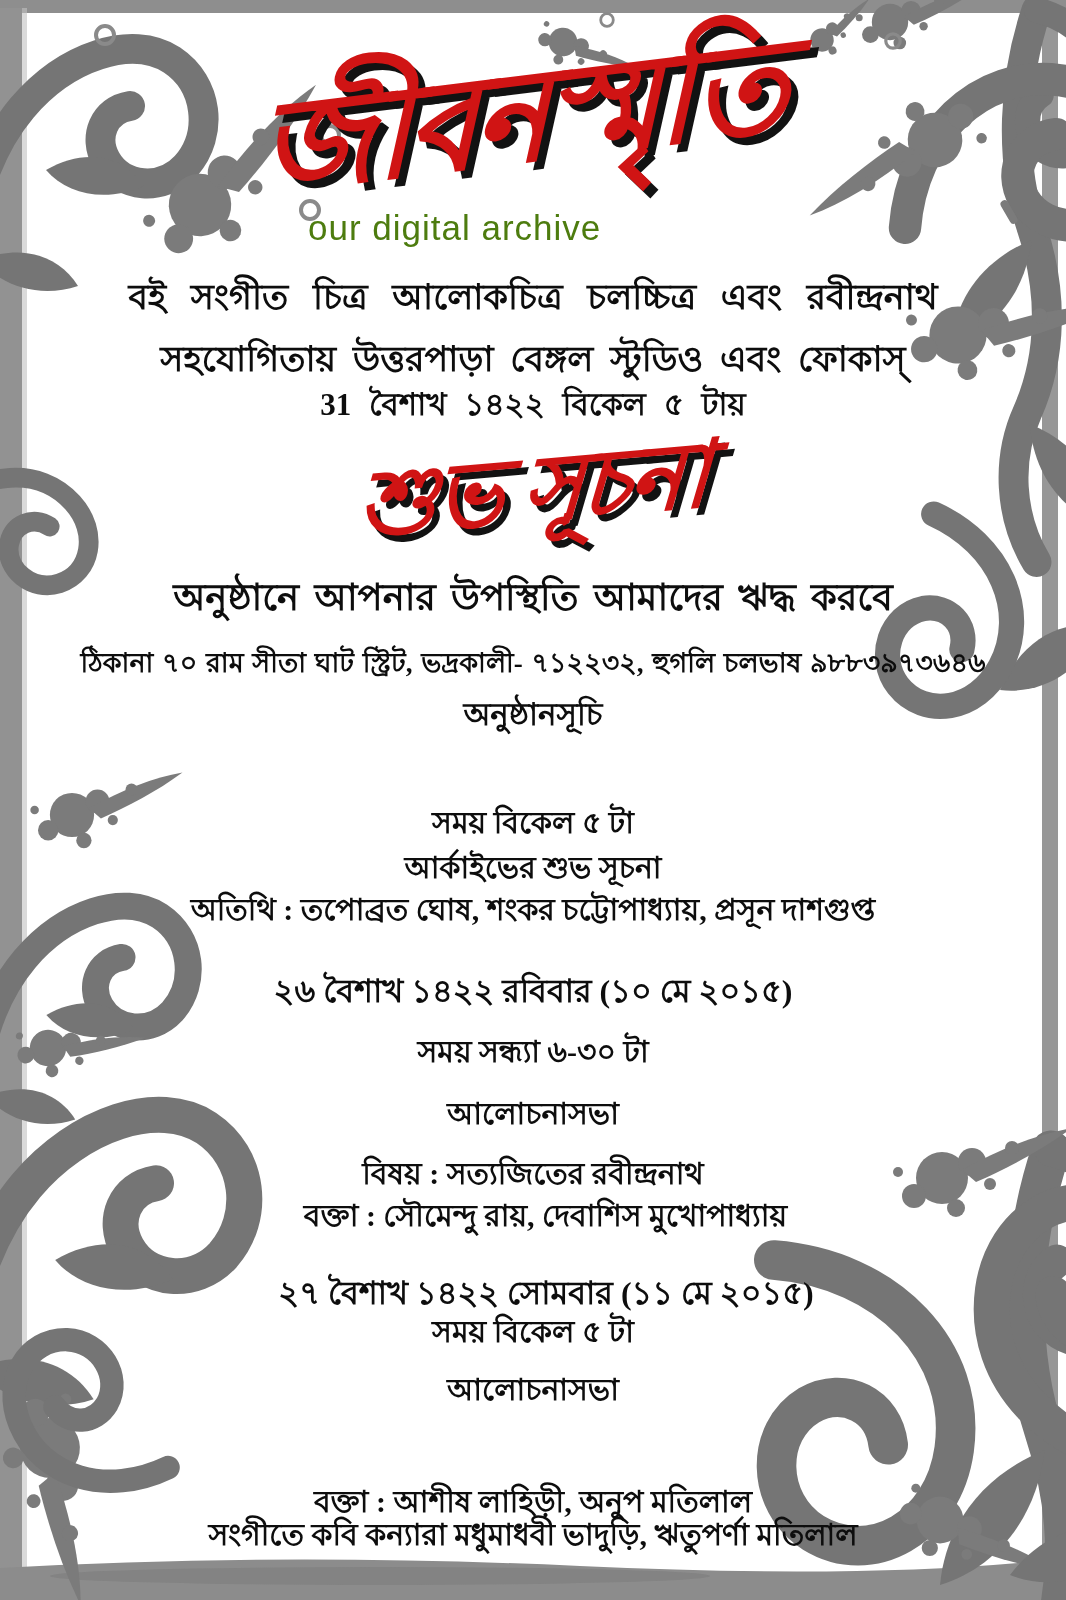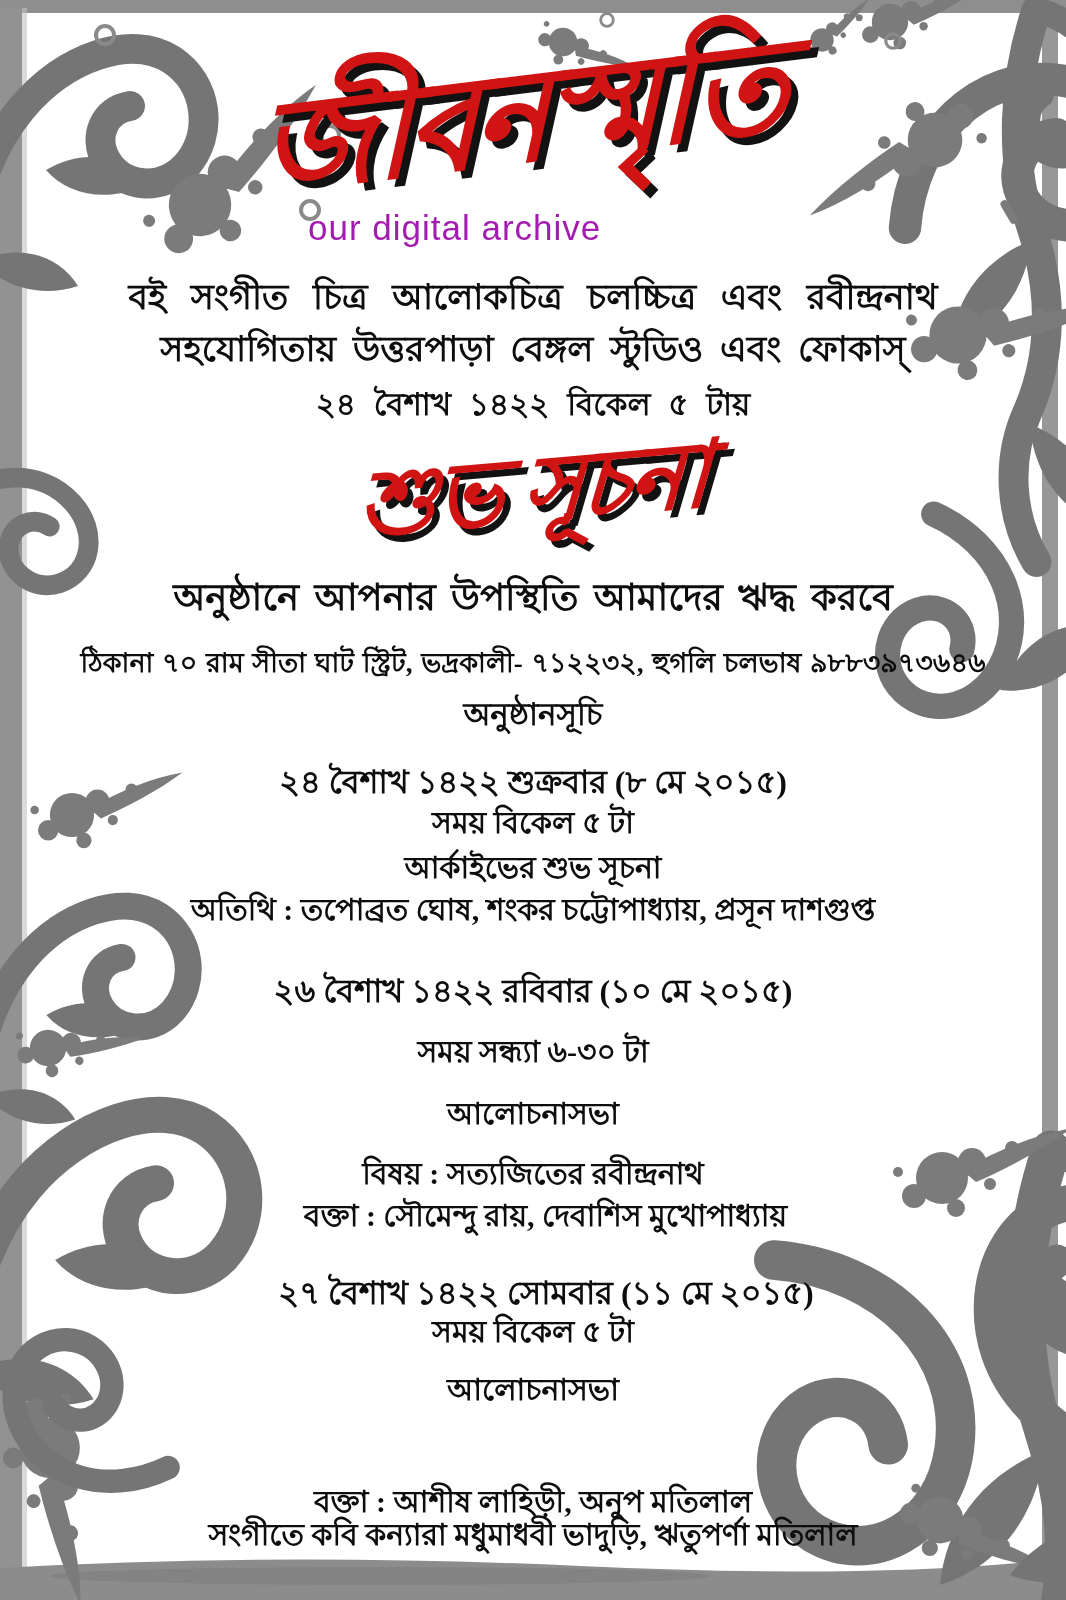--- a/index.html
+++ b/index.html
@@ -17,31 +17,31 @@
   .logo-calli{
     position:absolute;top:18px;left:50%;
     transform:translateX(-52%) rotate(-7deg) skewX(-6deg);
     font-size:128px;font-weight:700;font-style:italic;
     color:#d01414;text-shadow:7px 8px 0 #121212;
     letter-spacing:-4px;white-space:nowrap;
   }
   .logo-sub{
     position:absolute;top:208px;left:308px;
     font-family:"Liberation Sans","DejaVu Sans",sans-serif;
-    font-size:35px;font-weight:400;color:#a21caf;letter-spacing:1px;
+    font-size:35px;font-weight:400;color:#4d7c0f;letter-spacing:1px;
   }
   .calli-2{
     position:absolute;top:418px;left:50%;
     transform:translateX(-50%) rotate(-5deg) skewX(-8deg);
     font-size:92px;font-weight:700;font-style:italic;
     color:#d01414;text-shadow:6px 7px 0 #121212;
     letter-spacing:-2px;white-space:nowrap;
   }
   .intro1{top:270px;font-size:35px;word-spacing:16px;}
-  .intro2{top:322px;font-size:35px;word-spacing:8px;}
+  .intro2{top:332px;font-size:35px;word-spacing:8px;}
   .introdt{top:380px;font-size:31px;word-spacing:10px;}
   .welcome{top:568px;font-size:37px;word-spacing:6px;}
   .address{top:642px;font-size:27px;word-spacing:2px;}
   .progtitle{top:690px;font-size:31px;}
   .ev-date{font-size:32px;}
   .ev-line{font-size:30px;}
   .e1-date{top:757px;} .e1-time{top:799px;} .e1-title{top:844px;} .e1-guests{top:886px;}
   .e2-date{top:966px;} .e2-time{top:1028px;} .e2-title{top:1090px;} .e2-subj{top:1150px;} .e2-spkr{top:1192px;padding-left:25px;}
   .e3-date{top:1268px;padding-left:26px;} .e3-time{top:1308px;} .e3-title{top:1366px;} .e3-subj{top:1428px;} .e3-spkr{top:1470px;margin-top:8px;} .e3-music{top:1511px;}
   .vine{stroke:#757575;fill:none;stroke-linecap:round;}
@@ -122,31 +122,30 @@
 <div class="content">
 
   <div class="logo-calli">জীবনস্মৃতি</div>
 
   <div class="logo-sub">our digital archive</div>
 
   <div class="line intro1">বই সংগীত চিত্র আলোকচিত্র চলচ্চিত্র এবং রবীন্দ্রনাথ</div>
 
   <div class="line intro2">সহযোগিতায় উত্তরপাড়া বেঙ্গল স্টুডিও এবং ফোকাস্</div>
 
-  <div class="line introdt">২৪ বৈশাখ ১৪২২ বিকেল ৫ টায়</div>
+  <div class="line introdt">31 বৈশাখ ১৪২২ বিকেল ৫ টায়</div>
 
   <div class="calli-2">শুভ সূচনা</div>
 
   <div class="line welcome">অনুষ্ঠানে আপনার উপস্থিতি আমাদের ঋদ্ধ করবে</div>
 
   <div class="line address">ঠিকানা ৭০ রাম সীতা ঘাট স্ট্রিট, ভদ্রকালী- ৭১২২৩২, হুগলি চলভাষ ৯৮৮৩৯৭৩৬৪৬</div>
 
   <div class="line progtitle">অনুষ্ঠানসূচি</div>
 
-  <div class="line ev-date e1-date">২৪ বৈশাখ ১৪২২ শুক্রবার (৮ মে ২০১৫)</div>
   <div class="line ev-line e1-time">সময় বিকেল ৫ টা</div>
   <div class="line ev-line e1-title">আর্কাইভের শুভ সূচনা</div>
   <div class="line ev-line e1-guests">অতিথি : তপোব্রত ঘোষ, শংকর চট্টোপাধ্যায়, প্রসূন দাশগুপ্ত</div>
 
   <div class="line ev-date e2-date">২৬ বৈশাখ ১৪২২ রবিবার (১০ মে ২০১৫)</div>
   <div class="line ev-line e2-time">সময় সন্ধ্যা ৬-৩০ টা</div>
   <div class="line ev-line e2-title">আলোচনাসভা</div>
   <div class="line ev-line e2-subj">বিষয় : সত্যজিতের রবীন্দ্রনাথ</div>
   <div class="line ev-line e2-spkr">বক্তা : সৌমেন্দু রায়, দেবাশিস মুখোপাধ্যায়</div>
 

